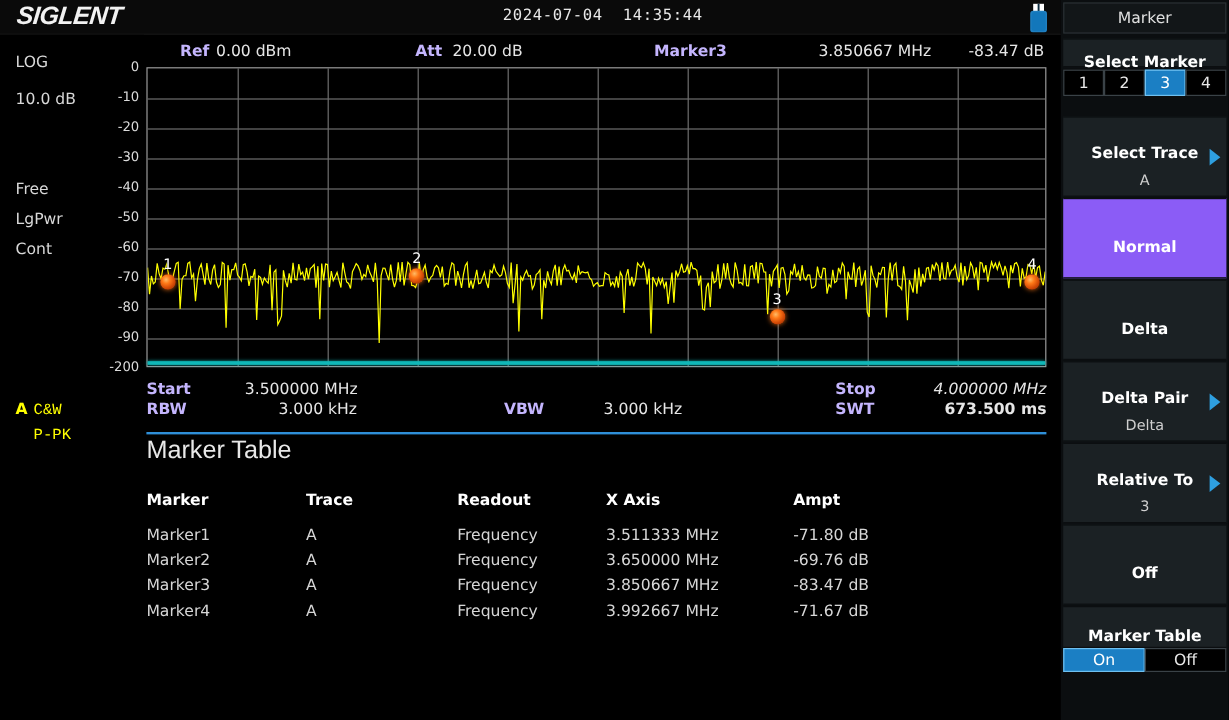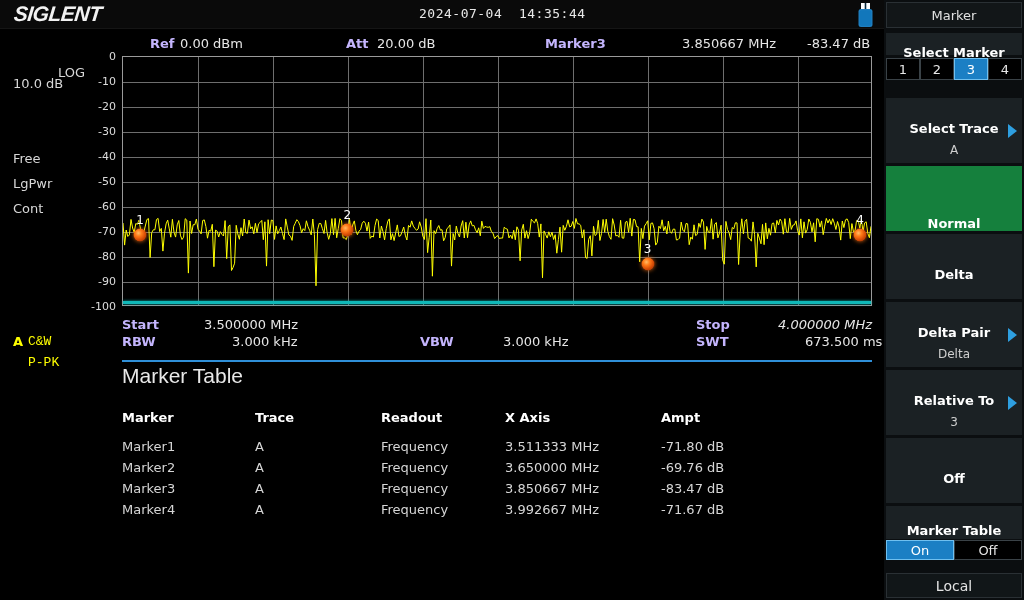--- a/index.html
+++ b/index.html
@@ -130,21 +130,21 @@
     font-family: "DejaVu Sans", sans-serif; font-size: 13px; color: #e0e0e0;
   }
   .mi {
     position: absolute; left: 2px; width: 136px;
     background: #1b2124; border-top: 1px solid #0b0e10; border-bottom: 1px solid #0b0e10;
     display: flex; flex-direction: column; align-items: center; justify-content: center;
     font-family: "DejaVu Sans", sans-serif;
   }
   .mi .t { font-size: 13px; font-weight: bold; color: #ffffff; margin-top: 16px; }
   .mi .s { font-size: 12px; color: #cfcfcf; margin-top: 7px; }
-  .mi.sel { background: #15803d; justify-content: flex-end; }
+  .mi.sel { background: #8b5cf6; }
   .mi .arrow {
     position: absolute; right: 5px; top: 50%; transform: translateY(-50%);
     width: 0; height: 0;
     border-left: 9px solid #2e9fe0;
     border-top: 7px solid transparent;
     border-bottom: 7px solid transparent;
   }
   .numrow {
     position: absolute; left: 2px; width: 136px; height: 22px;
     display: flex;
@@ -183,21 +183,21 @@
     </div>
     <svg class="usb-icon" viewBox="0 0 17 24">
       <rect x="4" y="0" width="9" height="7" fill="#ffffff"></rect>
       <rect x="7.7" y="0" width="1.6" height="7" fill="#0b2a3d"></rect>
       <rect x="1.5" y="6" width="14" height="18" rx="2.5" fill="#1f7fc0"></rect>
       <rect x="2.7" y="7.2" width="11.6" height="15.6" rx="2" fill="#1277bb"></rect>
     </svg>
   </div>
 
   <div class="leftcol">
-    <div class="lbl" style="top:36px;margin-left:45px;">LOG</div>
+    <div class="lbl" style="top:16px;">LOG</div>
     <div class="lbl" style="top:47px;">10.0 dB</div>
     <div class="lbl" style="top:122px;">Free</div>
     <div class="lbl" style="top:147px;">LgPwr</div>
     <div class="lbl" style="top:172px;">Cont</div>
     <div class="lbl ylw-b" style="top:305px; left:13px;">A</div>
     <div class="lbl ylw" style="top:305px; left:28px;">C&amp;W</div>
     <div class="lbl ylw" style="top:326px; left:28px;">P-PK</div>
   </div>
 
   <div class="meas key" style="left:150px; top:36px;">Ref</div>
@@ -212,21 +212,21 @@
     <div class="ytick" style="top:56px;">0</div>
     <div class="ytick" style="top:81px;">-10</div>
     <div class="ytick" style="top:106px;">-20</div>
     <div class="ytick" style="top:131px;">-30</div>
     <div class="ytick" style="top:156px;">-40</div>
     <div class="ytick" style="top:181px;">-50</div>
     <div class="ytick" style="top:206px;">-60</div>
     <div class="ytick" style="top:231px;">-70</div>
     <div class="ytick" style="top:256px;">-80</div>
     <div class="ytick" style="top:281px;">-90</div>
-    <div class="ytick" style="top:306px;">-100</div>
+    <div class="ytick" style="top:306px;">-200</div>
   </div>
 
   <div class="plot">
     <div class="vline" style="left:75px;"></div>
     <div class="vline" style="left:150px;"></div>
     <div class="vline" style="left:225px;"></div>
     <div class="vline" style="left:300px;"></div>
     <div class="vline" style="left:375px;"></div>
     <div class="vline" style="left:450px;"></div>
     <div class="vline" style="left:525px;"></div>
@@ -263,21 +263,21 @@
 
   <div class="meas key" style="left:122px; top:317px;">Start</div>
   <div class="meas" style="left:204px; top:317px;">3.500000 MHz</div>
   <div class="meas key" style="left:696px; top:317px;">Stop</div>
   <div class="meas" style="left:778px; top:317px;font-style:italic;">4.000000 MHz</div>
   <div class="meas key" style="left:122px; top:334px;">RBW</div>
   <div class="meas" style="left:232px; top:334px;">3.000 kHz</div>
   <div class="meas key" style="left:420px; top:334px;">VBW</div>
   <div class="meas" style="left:503px; top:334px;">3.000 kHz</div>
   <div class="meas key" style="left:696px; top:334px;">SWT</div>
-  <div class="meas" style="left:805px; top:334px;">673.500 ms</div>
+  <div class="meas" style="left:787px; top:334px;font-weight:bold;">673.500 ms</div>
 
   <div class="blue-rule"></div>
   <div class="mt-title">Marker Table</div>
 
   <table class="mt-table">
     <thead>
       <tr>
         <th class="c0">Marker</th>
         <th class="c1">Trace</th>
         <th class="c2">Readout</th>
@@ -364,16 +364,15 @@
 
     <div class="mi" style="top:505px; height:35px;">
       <span class="t">Marker Table</span>
     </div>
 
     <div class="togglerow" style="top:540px;">
       <div class="togglebtn sel">On</div>
       <div class="togglebtn">Off</div>
     </div>
 
-    <div class="local-btn">Local</div>
   </div>
 
 </div>
 
 </body></html>

